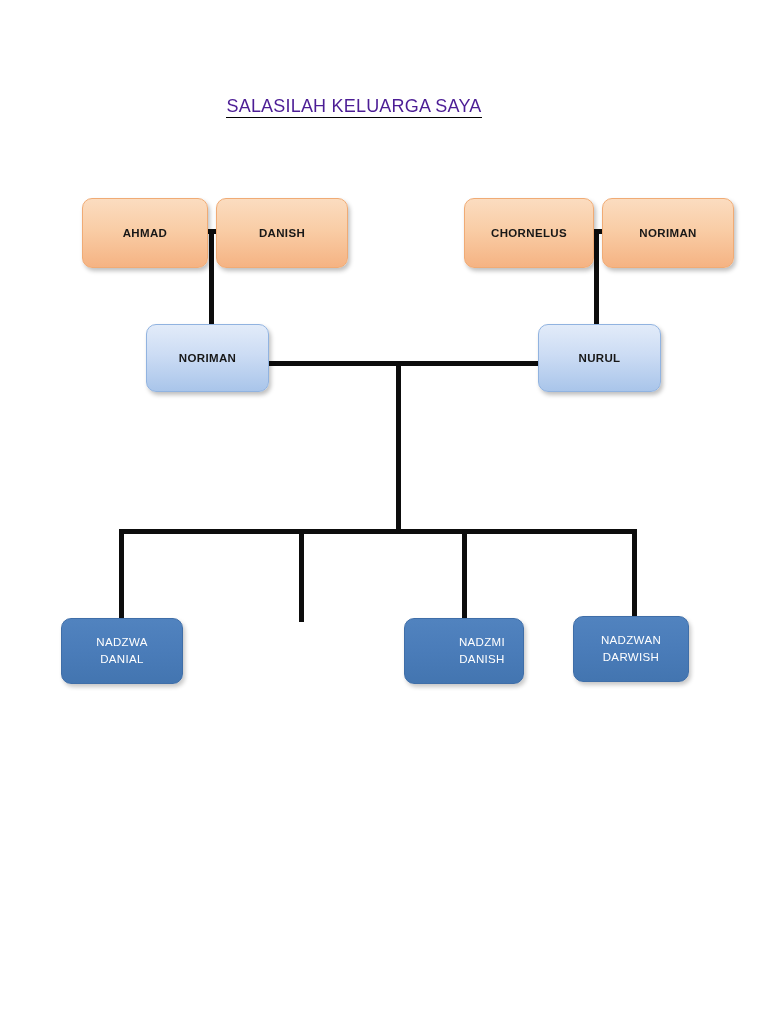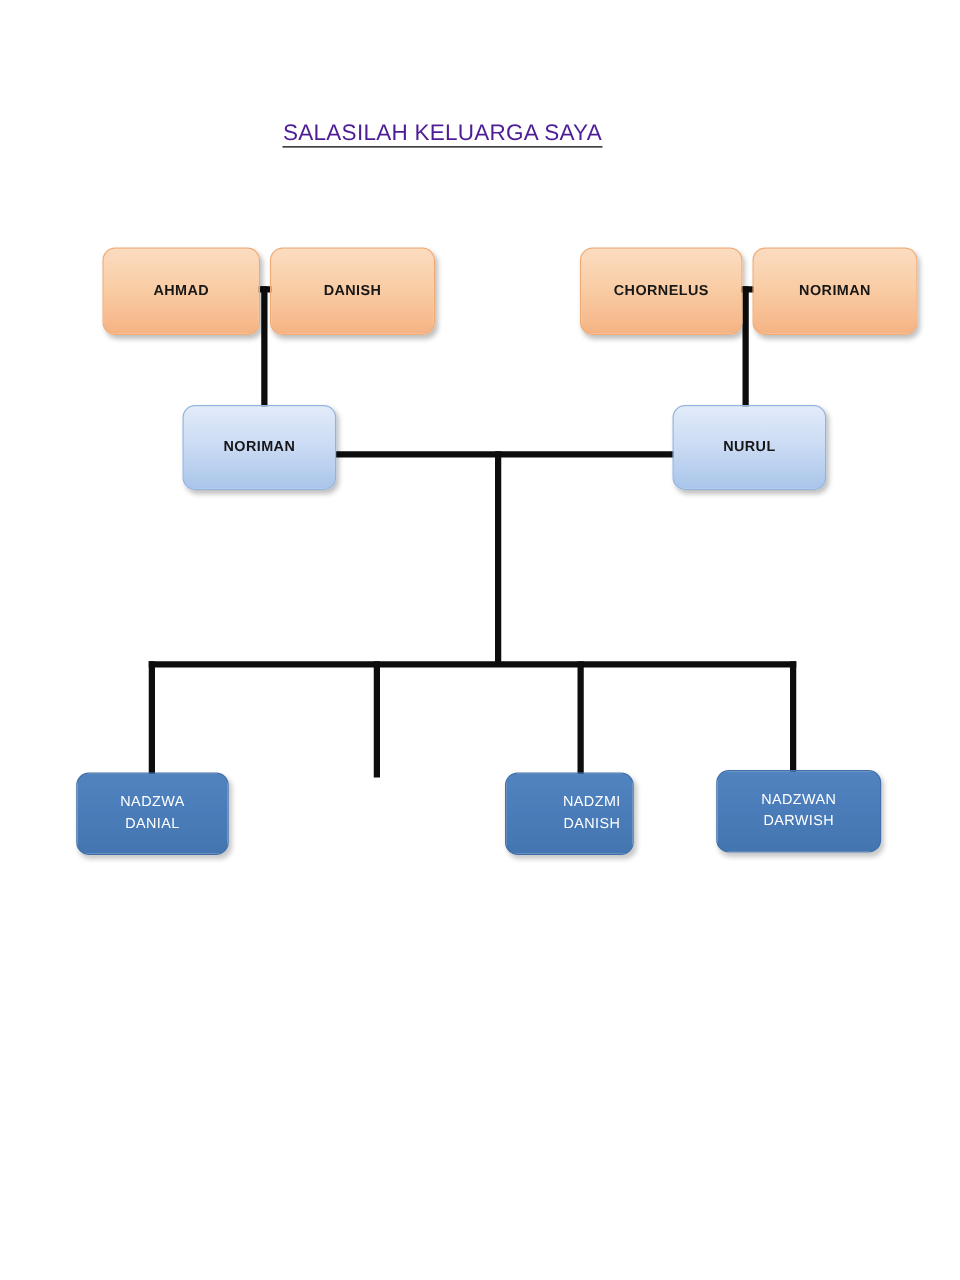--- a/index.html
+++ b/index.html
@@ -128,26 +128,26 @@
   <div class="node gen-lightblue" style="left:538px; top:324px; width:123px; height:68px;">
     <span class="label">NURUL</span>
   </div>
 
   <div class="node gen-darkblue" style="left:61px;  top:618px; width:122px; height:66px;">
     <span class="label">NADZWA
 DANIAL</span>
   </div>
 
 
-  <div class="node gen-darkblue" style="left:404px; top:618px; width:103px; height:66px;padding-left:36px;">
+  <div class="node gen-darkblue" style="left:404px; top:618px; width:120px; height:66px;padding-left:36px;">
     <span class="label">NADZMI
 DANISH</span>
   </div>
 
-  <div class="node gen-darkblue" style="left:573px; top:616px; width:132px; height:66px;">
+  <div class="node gen-darkblue" style="left:573px; top:616px; width:116px; height:66px;">
     <span class="label">NADZWAN
 DARWISH</span>
   </div>
 
   <div class="edge h" style="left:205px; top:229px; width:18px;"></div>
 
   <div class="edge v" style="left:209px; top:229px; height:97px;"></div>
 
   <div class="edge h" style="left:590px; top:229px; width:18px;"></div>
 

